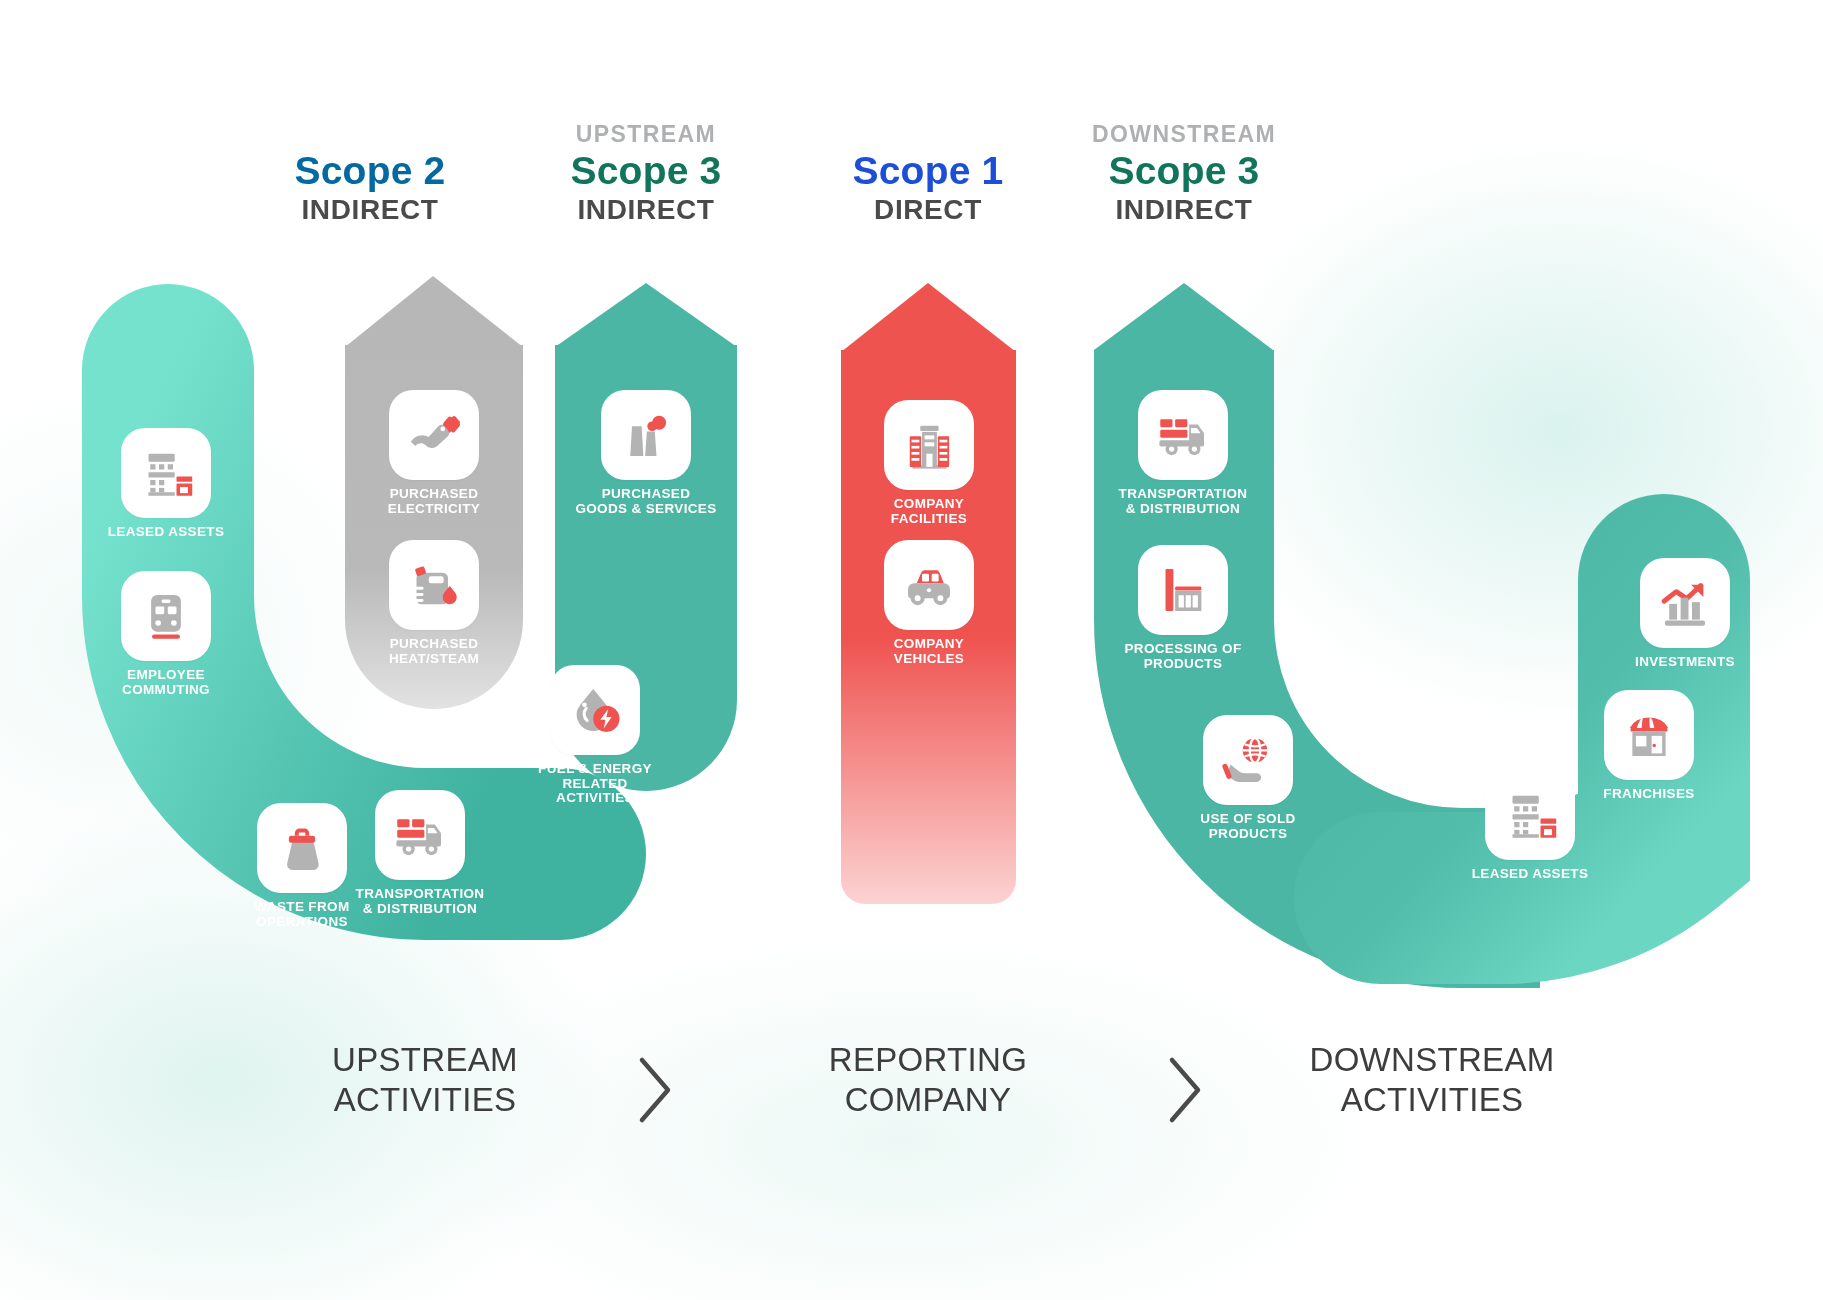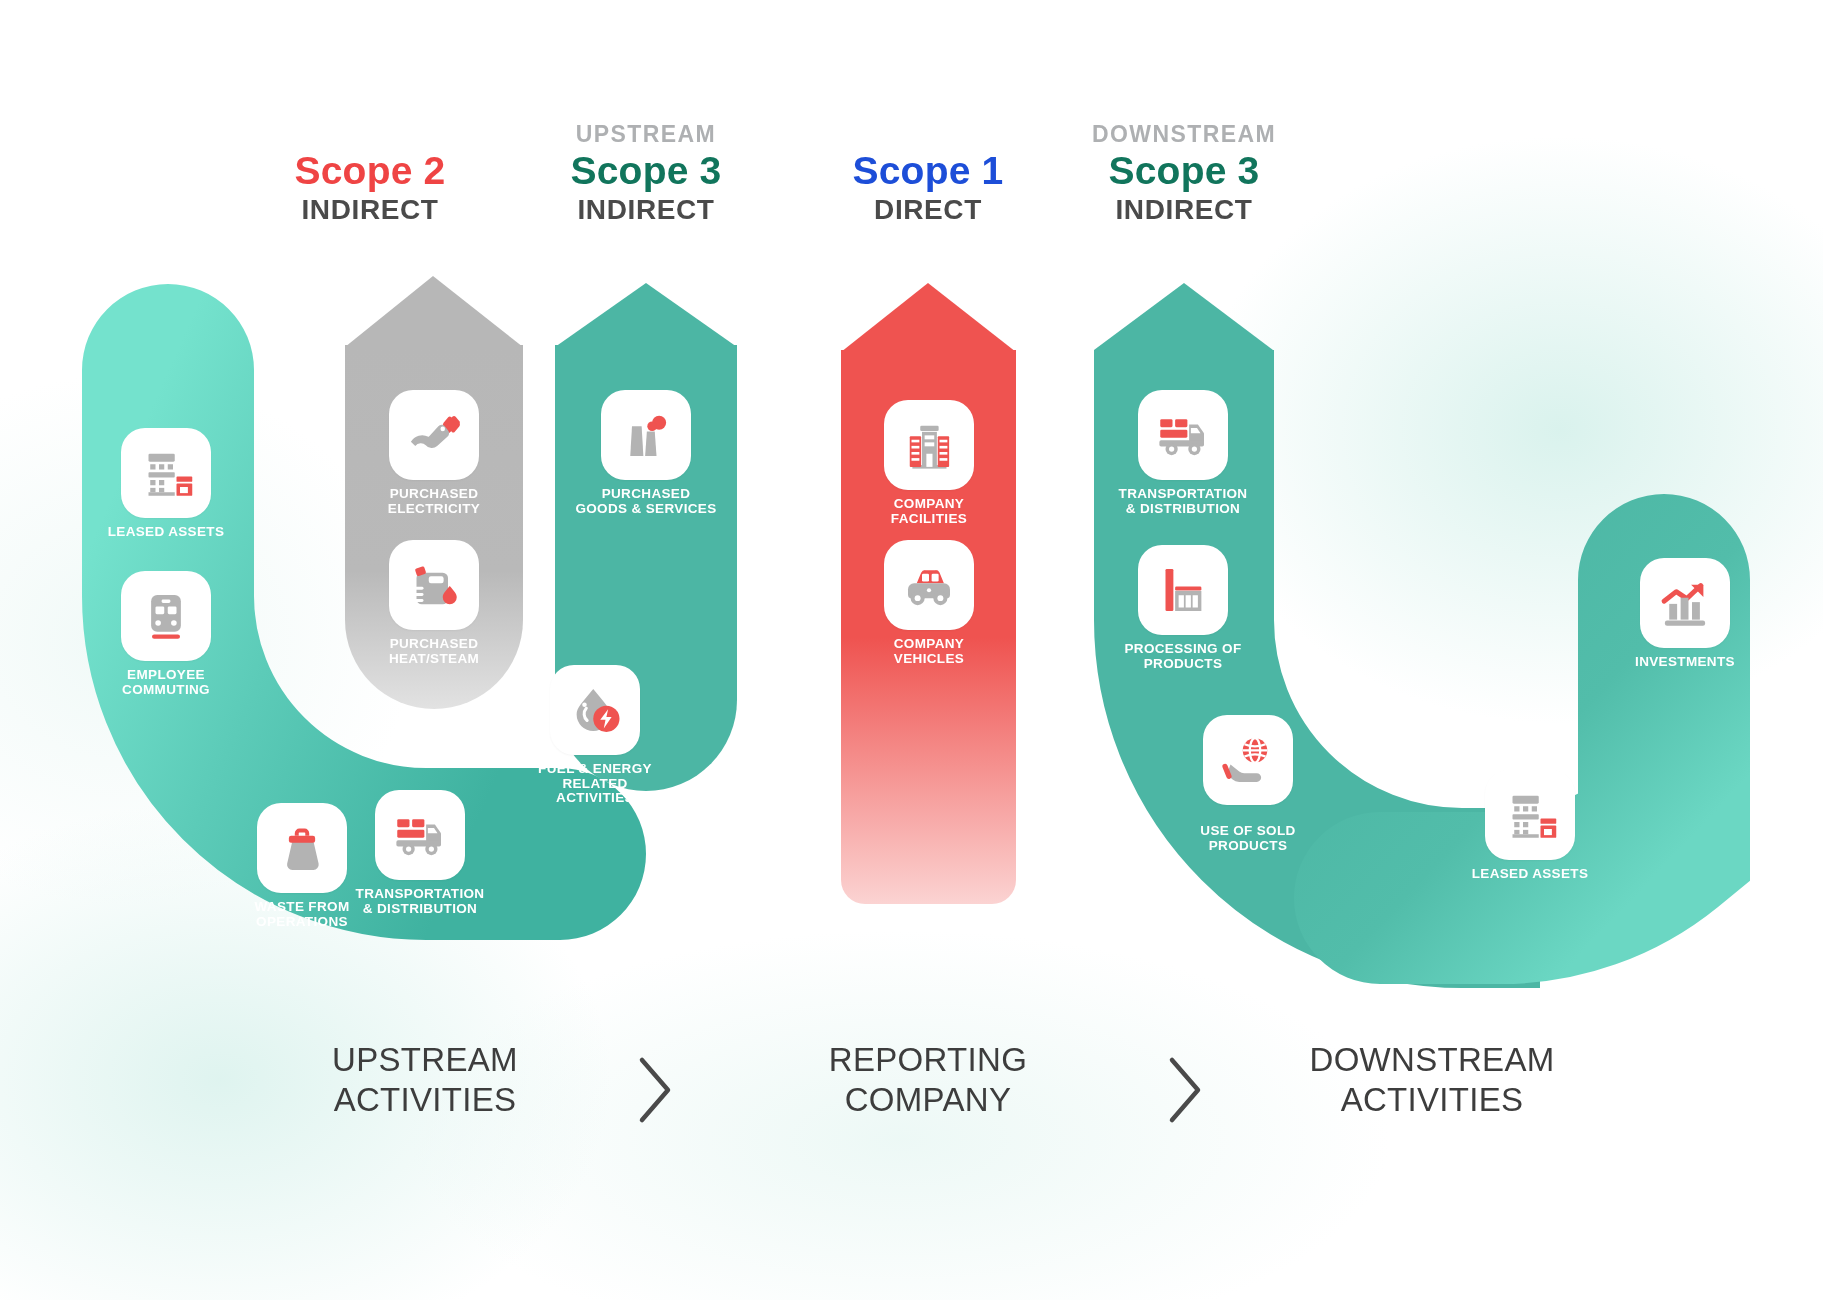--- a/index.html
+++ b/index.html
@@ -16,21 +16,21 @@
       radial-gradient(ellipse 700px 300px at 900px 1140px, rgba(222,243,238,.55), rgba(255,255,255,0) 70%),
       radial-gradient(ellipse 420px 380px at 120px 640px, rgba(226,244,240,.5), rgba(255,255,255,0) 70%);
   }
   .stage{position:absolute;inset:0;}
 
   
   .col-head{position:absolute;text-align:center;}
   .eyebrow{font-size:23px;font-weight:bold;letter-spacing:1.4px;color:#aeb0b2;height:28px;line-height:28px;}
   .scope{font-size:39px;font-weight:bold;line-height:46px;letter-spacing:.2px;}
   .kind{font-size:28px;font-weight:bold;letter-spacing:.6px;color:#4a4a4a;line-height:32px;}
-  .sc-gray{color:#ef4444;}
+  .sc-gray{color:#0369a1;}
   .sc-green{color:#11755c;}
   .sc-red{color:#1d4ed8;}
 
   
   .shape{position:absolute;}
 
   
   .node{position:absolute;width:104px;display:flex;flex-direction:column;align-items:center;}
   .tile{width:90px;height:90px;border-radius:24px;background:#fff;display:flex;align-items:center;justify-content:center;
         box-shadow:0 1px 2px rgba(0,0,0,.04);}
@@ -355,21 +355,21 @@
         <g fill="#fff">
             <rect x="27" y="38" width="6" height="14"></rect>
             <rect x="35" y="38" width="6" height="14"></rect>
             <rect x="43" y="38" width="6" height="14"></rect>
           </g>
       </svg>
     </div>
     <div class="cap">PROCESSING OF<br>PRODUCTS</div>
   </div>
 
-  <div class="node" style="left:1196px;top:715px;gap:12px;">
+  <div class="node" style="left:1196px;top:715px;">
     <div class="tile">
       <svg viewBox="0 0 64 64">
         <g fill="#ef5350">
           <circle cx="40" cy="21" r="14"></circle>
         </g>
         <g stroke="#fff" stroke-width="2.6" fill="none">
           <ellipse cx="40" cy="21" rx="6" ry="14"></ellipse>
           <line x1="26" y1="21" x2="54" y2="21"></line>
           <path d="M28 14 q12 5 24 0"></path>
           <path d="M28 28 q12 -5 24 0"></path>
@@ -400,20 +400,39 @@
       <g fill="#ef5350">
         <rect x="44" y="36" width="18" height="6" rx="1"></rect>
         <rect x="44" y="44" width="18" height="14" rx="1"></rect>
       </g>
       <rect x="48" y="48" width="9" height="7" fill="#fff"></rect>
       </svg>
     </div>
     <div class="cap">LEASED ASSETS</div>
   </div>
 
+  <div class="node" style="left:1597px;top:690px;">
+    <div class="tile">
+      <svg viewBox="0 0 64 64">
+        <path d="M10 24 q6 -12 22 -12 t22 12z" fill="#ef5350"></path>
+        <g fill="#fff">
+            <path d="M18 24 q4 -12 7 -12 q-2 12 -1 12z"></path>
+            <path d="M33 24 q-1 -12 0 -12 q3 0 5 12z"></path>
+          </g>
+        <rect x="11" y="24" width="42" height="4" fill="#ef5350"></rect>
+        <path d="M13 28 h38 v28 h-38z" fill="#b3b3b3"></path>
+        <g fill="#fff">
+            <rect x="17" y="33" width="12" height="12"></rect>
+            <rect x="35" y="33" width="12" height="20"></rect>
+          </g>
+        <circle cx="38" cy="44" r="2" fill="#ef5350"></circle>
+      </svg>
+    </div>
+    <div class="cap">FRANCHISES</div>
+  </div>
 
   <div class="node" style="left:1633px;top:558px;">
     <div class="tile">
       <svg viewBox="0 0 64 64">
         <path d="M8 30 L22 19 L34 27 L50 12" fill="none" stroke="#ef5350" stroke-width="5.5" stroke-linecap="round" stroke-linejoin="round"></path>
         <path d="M39 11 h14 v14z" fill="#ef5350"></path>
         <g fill="#b3b3b3">
           <rect x="14" y="33" width="9" height="18"></rect>
           <rect x="27" y="26" width="9" height="25"></rect>
           <rect x="40" y="31" width="9" height="20"></rect>

